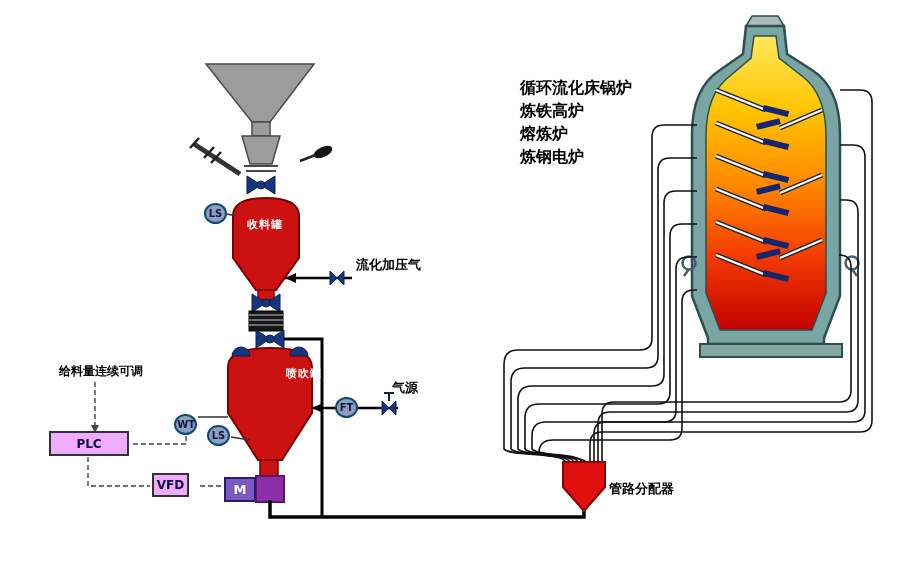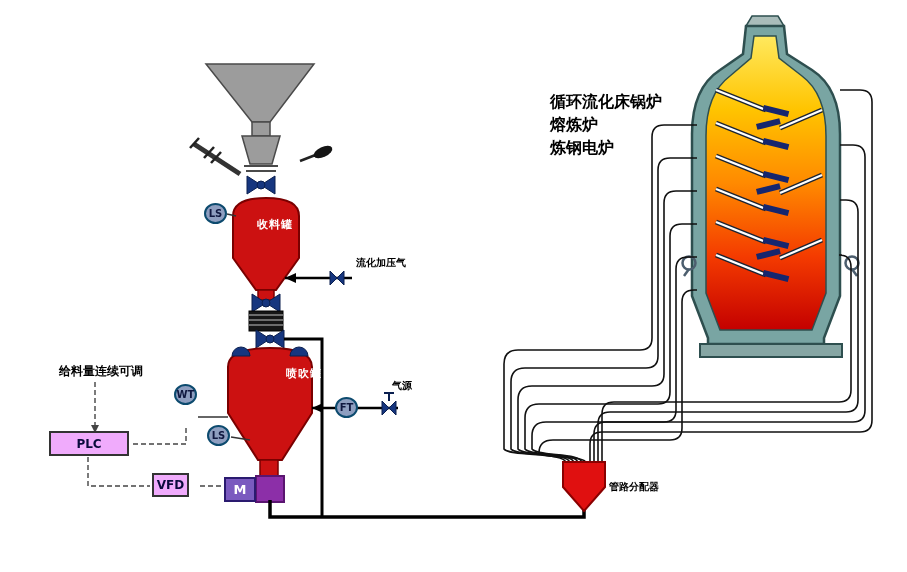--- a/index.html
+++ b/index.html
@@ -3,38 +3,38 @@
 <meta charset="utf-8">
 <style>
   html,body { margin:0; padding:0; background:#fff; }
   .canvas {
     position:relative; width:907px; height:572px; background:#ffffff;
     font-family:"DejaVu Sans","Liberation Sans",sans-serif; overflow:hidden;
   }
   .canvas svg { position:absolute; left:0; top:0; }
   .lbl { position:absolute; color:#000; font-weight:bold; white-space:nowrap; }
   .lbl-sm { font-size:12px;margin-left:15px; }
-  .lbl-md { font-size:10px; }
+  .lbl-md { font-size:13px; }
   .vessel-lbl { position:absolute; color:#ffffff; font-size:11px; font-weight:bold; white-space:nowrap; letter-spacing:1px; }
   .sensor {
     position:absolute; width:23px; height:21px; border-radius:50%;
     background:#8e9ec0; border:2px solid #0c4a6e; box-sizing:border-box;
     font-size:10px; font-weight:bold; color:#101840; text-align:center; line-height:17px;
   }
   .ctrlbox {
     position:absolute; background:#f0abfc; border:2px solid #333;
     box-sizing:border-box; color:#0a0a3c; font-size:12px; font-weight:bold;
     display:flex; align-items:center; justify-content:center;
   }
   .motorbox {
     position:absolute; background:#7a5abf; border:2px solid #2a1a6f;
     box-sizing:border-box; color:#fff; font-size:13px; font-weight:bold;
     display:flex; align-items:center; justify-content:center;
   }
-  .apps { position:absolute; left:520px; top:90px;margin-left:30px; }
+  .apps { position:absolute; left:520px; top:76px; }
   .apps div { font-size:16px; font-weight:bold; line-height:23px; color:#000; }
 </style>
 </head>
 <body>
 
 <div class="canvas">
 
 <svg width="907" height="572" viewBox="0 0 907 572">
   <defs>
     <linearGradient id="flame" x1="0" y1="0" x2="0" y2="1">
@@ -218,30 +218,31 @@
   <polygon points="91,425 99,425 95,433" fill="#444"></polygon>
 </svg>
 
 <div class="lbl lbl-sm" style="left:44px; top:363px;">给料量连续可调</div>
 
 <div class="ctrlbox" style="left:49px; top:431px; width:80px; height:25px;">PLC</div>
 <div class="ctrlbox" style="left:152px; top:473px; width:37px; height:24px;">VFD</div>
 <div class="motorbox" style="left:224px; top:477px; width:32px; height:25px;">M</div>
 
 <div class="sensor" style="left:204px; top:203px;">LS</div>
-<div class="sensor" style="left:174px; top:384px;">WT</div>
+<div class="sensor" style="left:174px; top:414px;text-align:right;">WT</div>
 <div class="sensor" style="left:207px; top:425px;">LS</div>
 <div class="sensor" style="left:335px; top:397px;">FT</div>
 
-<div class="vessel-lbl" style="left:257px; top:217px;">收料罐</div>
+<div class="vessel-lbl" style="left:247px; top:217px;">收料罐</div>
 <div class="vessel-lbl" style="left:250px; top:366px;padding-left:36px;">喷吹罐</div>
 
 <div class="lbl lbl-md" style="left:356px; top:256px;">流化加压气</div>
 <div class="lbl lbl-md" style="left:392px; top:379px;">气源</div>
 <div class="lbl lbl-md" style="left:609px; top:480px;">管路分配器</div>
 
 <div class="apps">
   <div>循环流化床锅炉</div>
+  <div>炼铁高炉</div>
   <div>熔炼炉</div>
   <div>炼钢电炉</div>
 </div>
 
 </div>
 
 </body></html>

